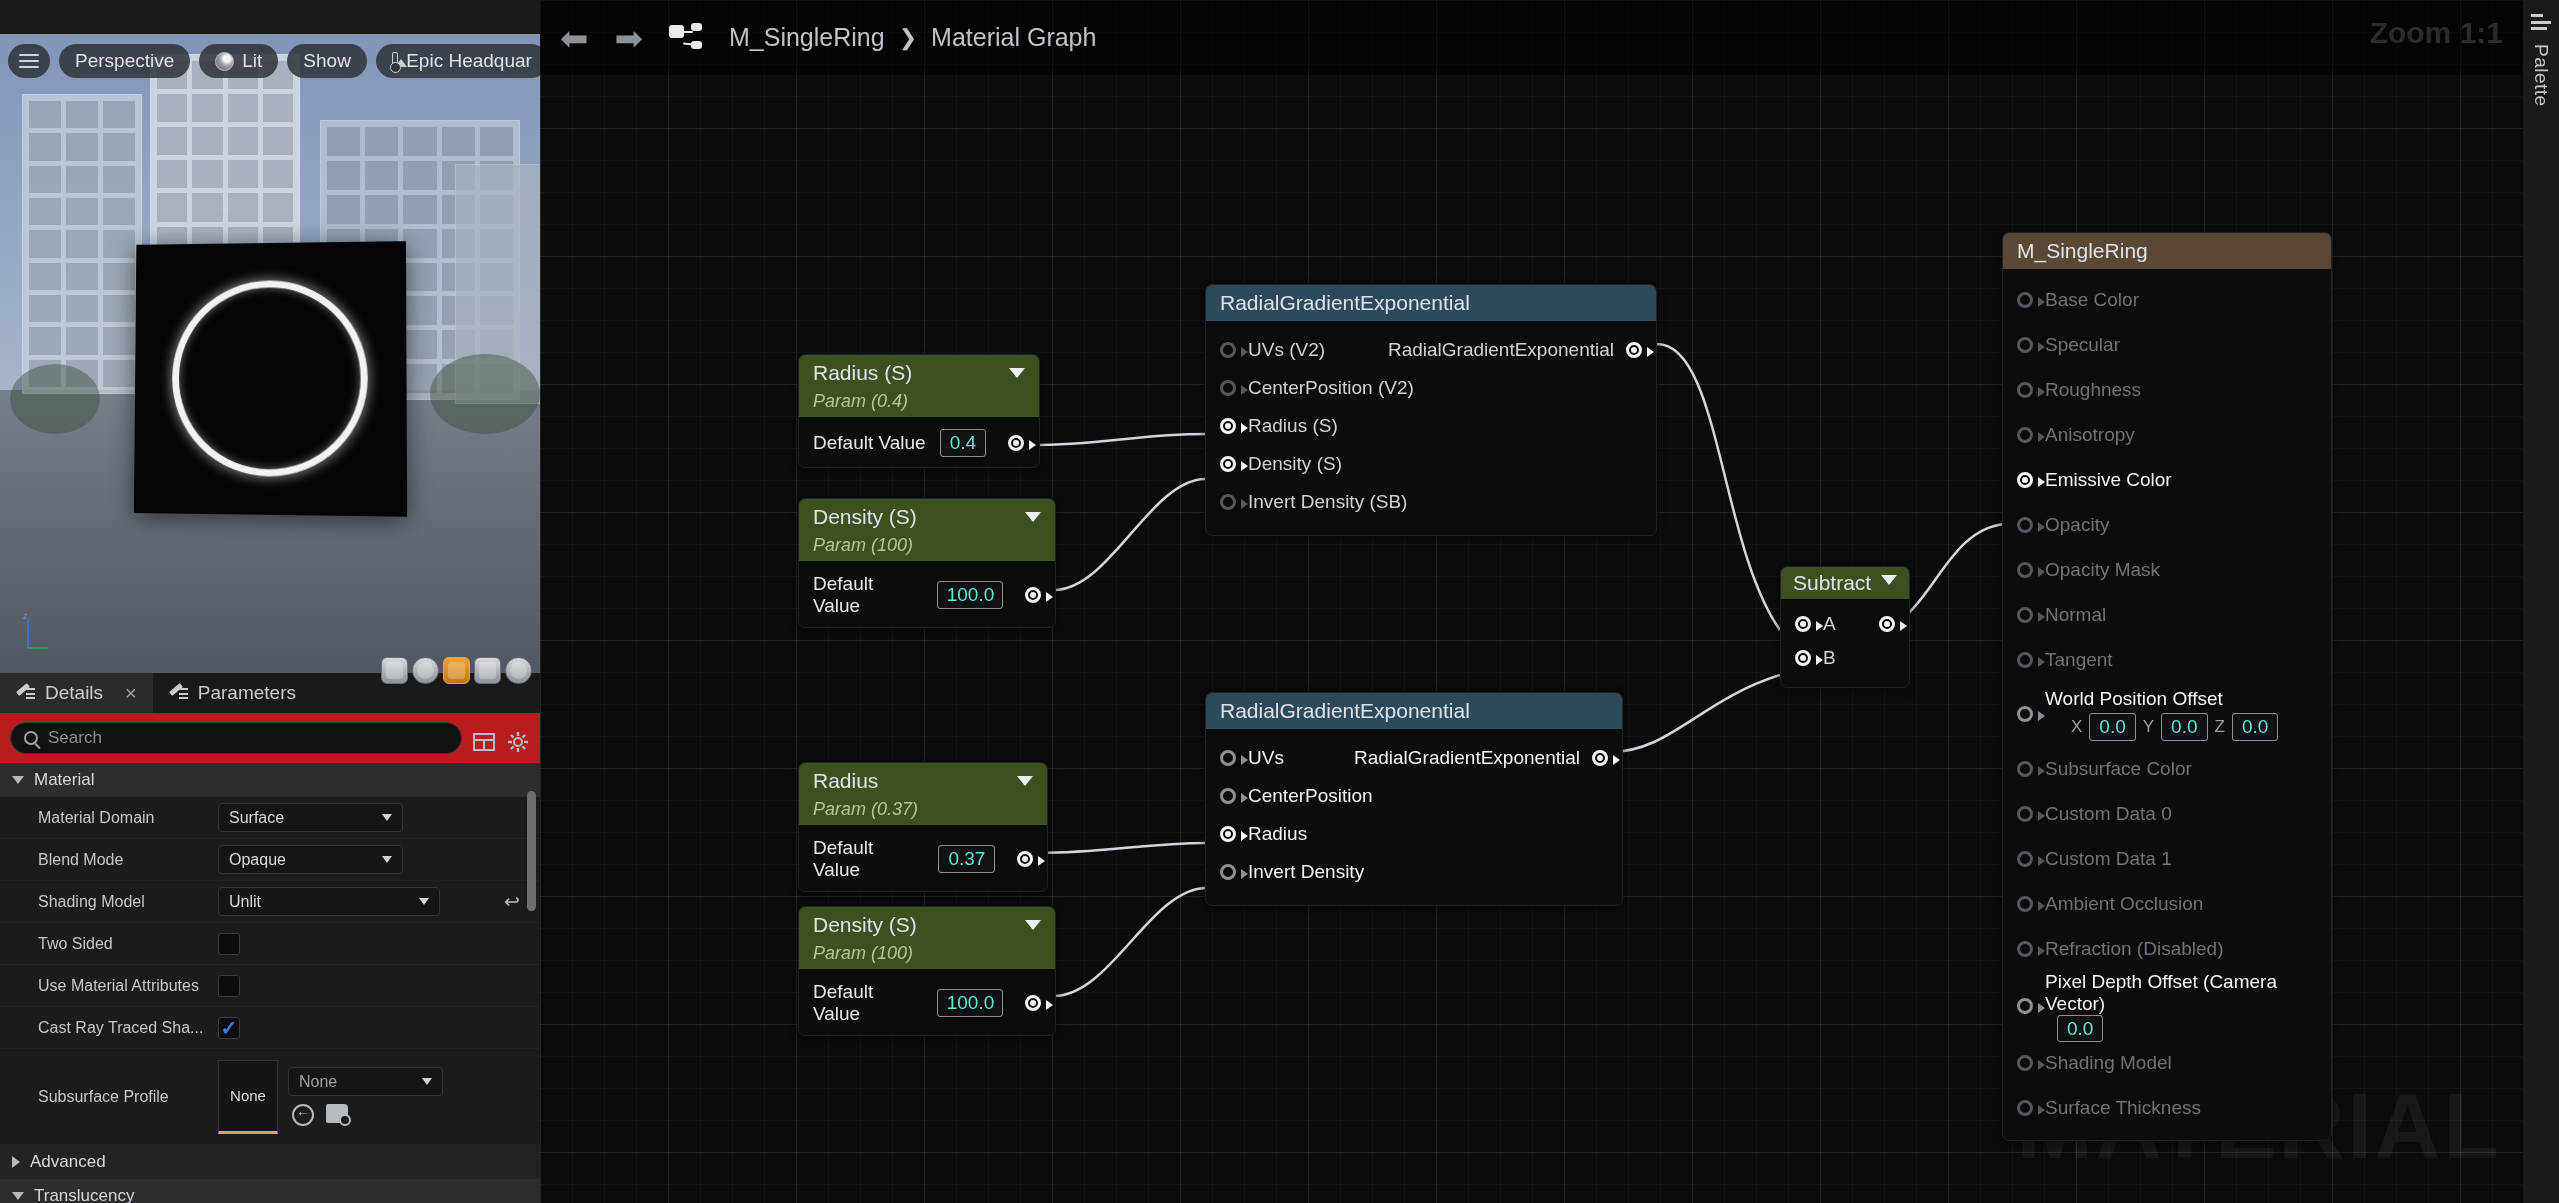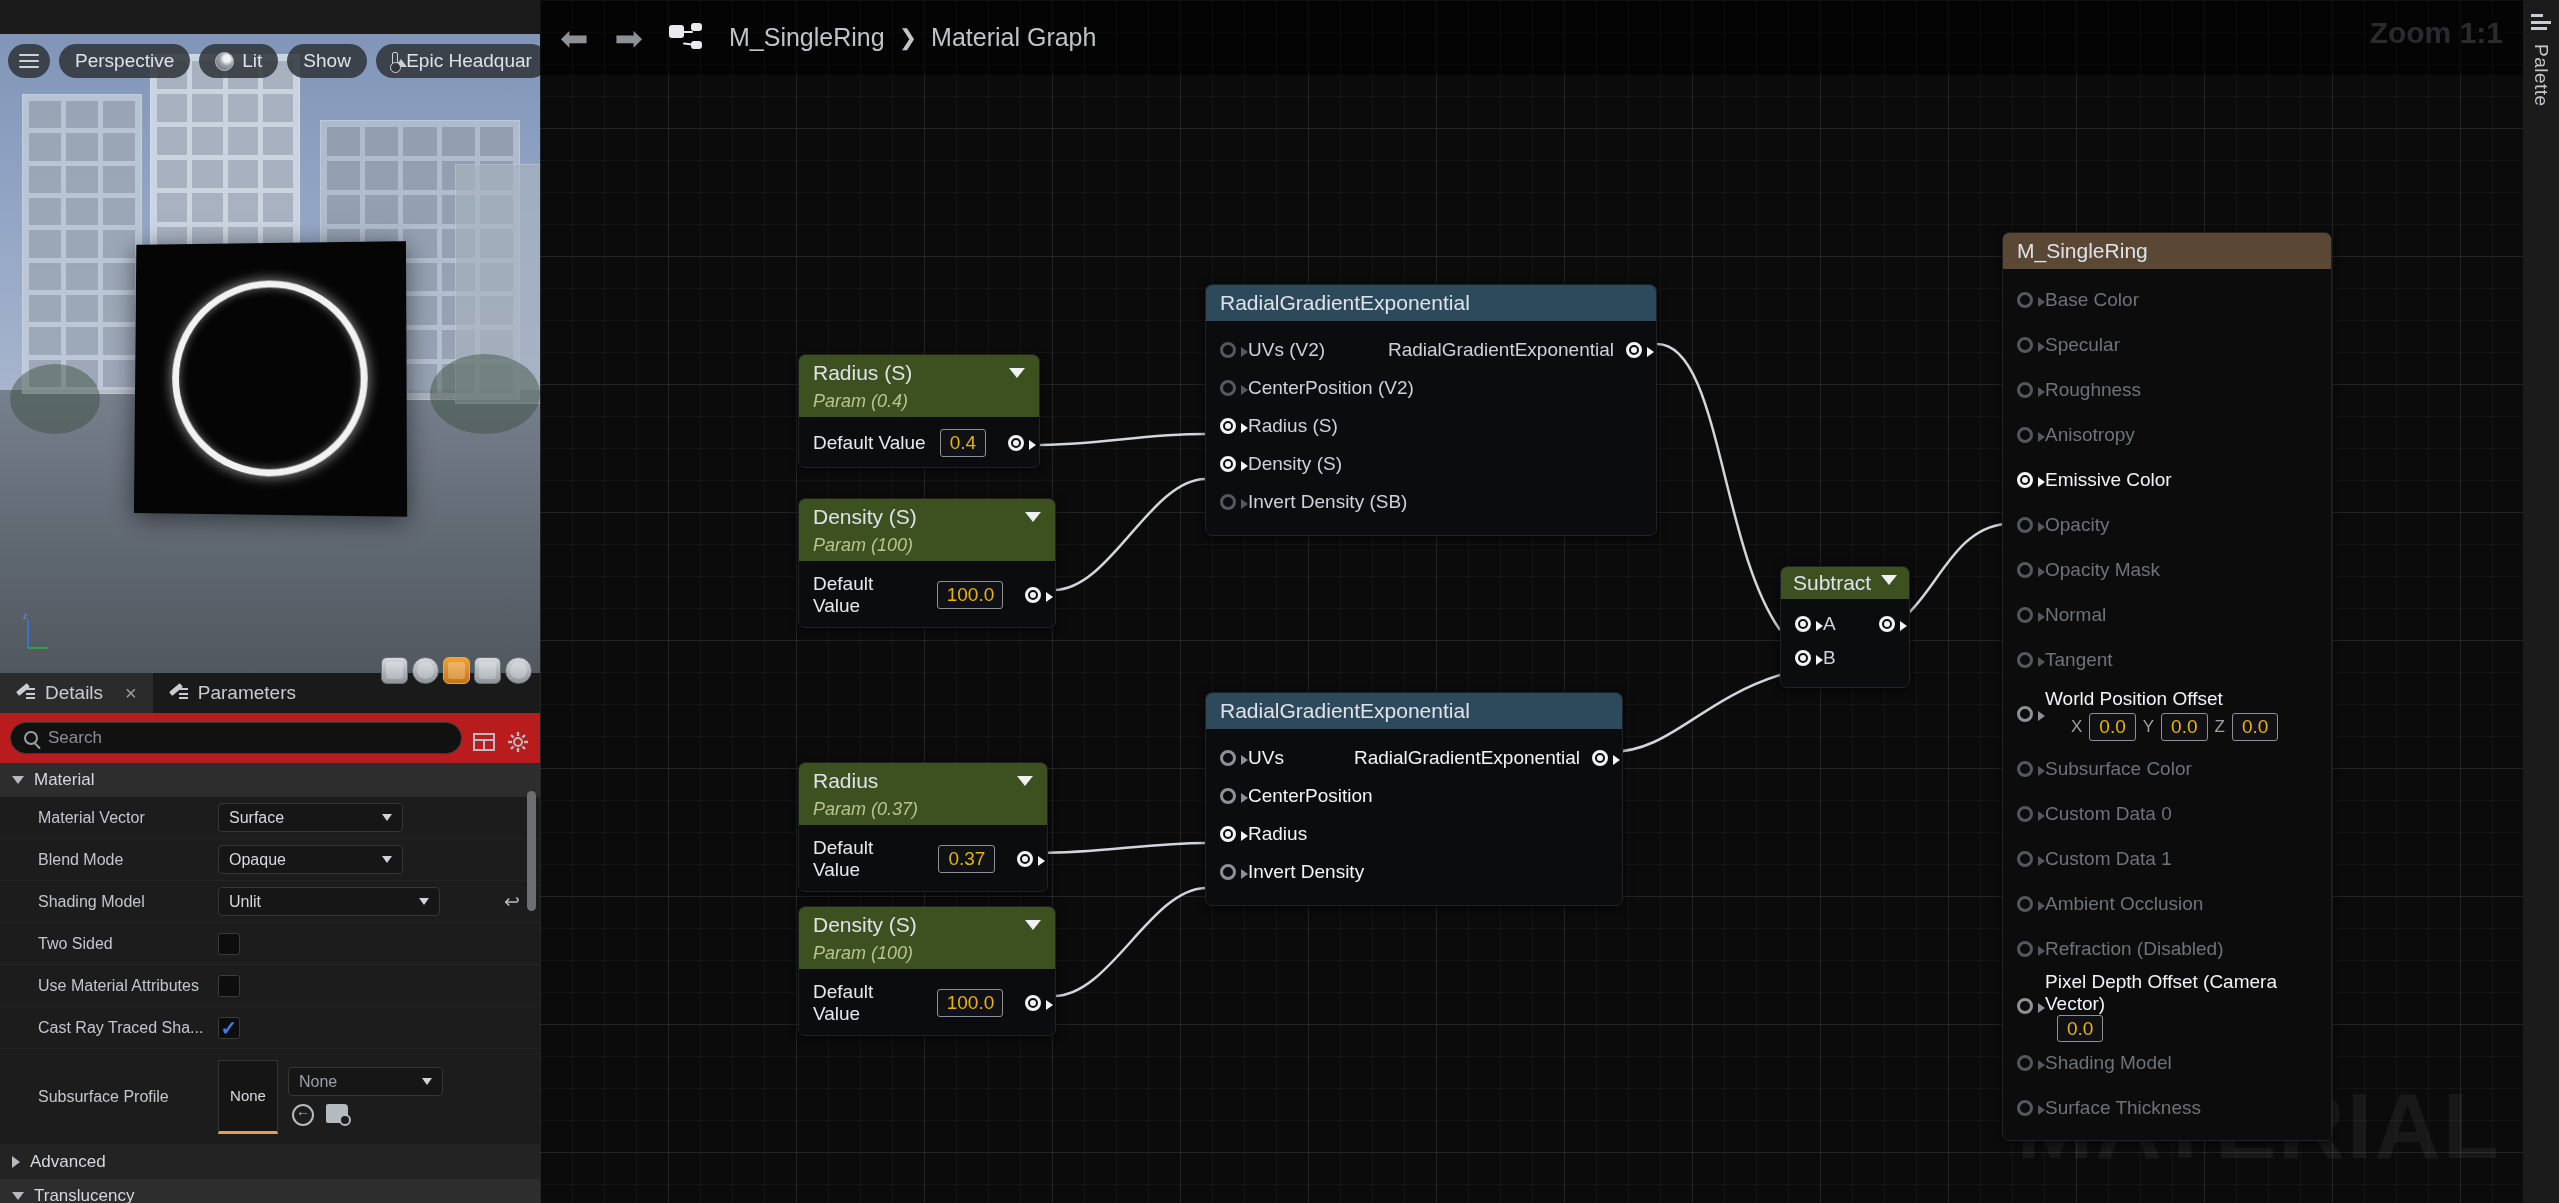--- a/index.html
+++ b/index.html
@@ -182,21 +182,21 @@
   .plab.bright { color:#f2f4f6; }
   .out-pin { width:16px;height:16px;border-radius:50%;border:3px solid #f2f4f6; position:relative; flex:none; }
   .out-pin::after { content:''; position:absolute; left:2px;top:2px;width:6px;height:6px;border-radius:50%;background:#f2f4f6; }
   .out-pin::before { content:''; position:absolute; left:18px; top:2px;
     border-top:5px solid transparent; border-bottom:5px solid transparent; border-left:7px solid #f2f4f6; }
   .subtitle { font-size: 18px; font-style: italic; color:#b9c492; padding: 0 14px 5px; }
   .hdr-chev { float:right; width:0;height:0; border-left:8px solid transparent;
     border-right:8px solid transparent; border-top:10px solid #eef0f2; margin-top:7px; }
   .defval { display:flex; align-items:center; gap: 14px; padding: 4px 14px 0; }
   .defval .lbl { font-size: 19px; color:#e6e9ec; }
-  .numbox { border:1px solid #8d9196; border-radius:3px; padding: 2px 9px; font-size:19px; color:#eab308;
+  .numbox { border:1px solid #8d9196; border-radius:3px; padding: 2px 9px; font-size:19px; color:#5eead4;
     background:#101114; min-width: 46px; text-align:center; }
   .vec3 { display:flex; align-items:center; gap: 7px; padding-left: 26px; }
   .vec3 .ax { font-size: 17px; color:#9aa0a6; }
   .mat-row { display:flex; align-items:flex-start; padding: 0 14px; min-height: 38px; }
   .mat-multi { display:flex; flex-direction:column; gap:3px; }
   .mat-title { font-size: 19px; color:#f2f4f6; }
 
   .edges { position:absolute; inset:0; pointer-events:none; }
 
   
@@ -432,21 +432,21 @@
           </g>
         </svg>
       </div>
 
       <div class="section-hdr">
         <span class="tri"></span>
         <span>Material</span>
       </div>
 
       <div class="prow">
-        <div class="plabel">Material Vector</div>
+        <div class="plabel">Material Domain</div>
         <div class="pctl">
           <div class="combo w1">
             <span>Surface</span>
             <span class="chev"></span>
           </div>
         </div>
         <div class="pextra"></div>
       </div>
 
       <div class="prow">

